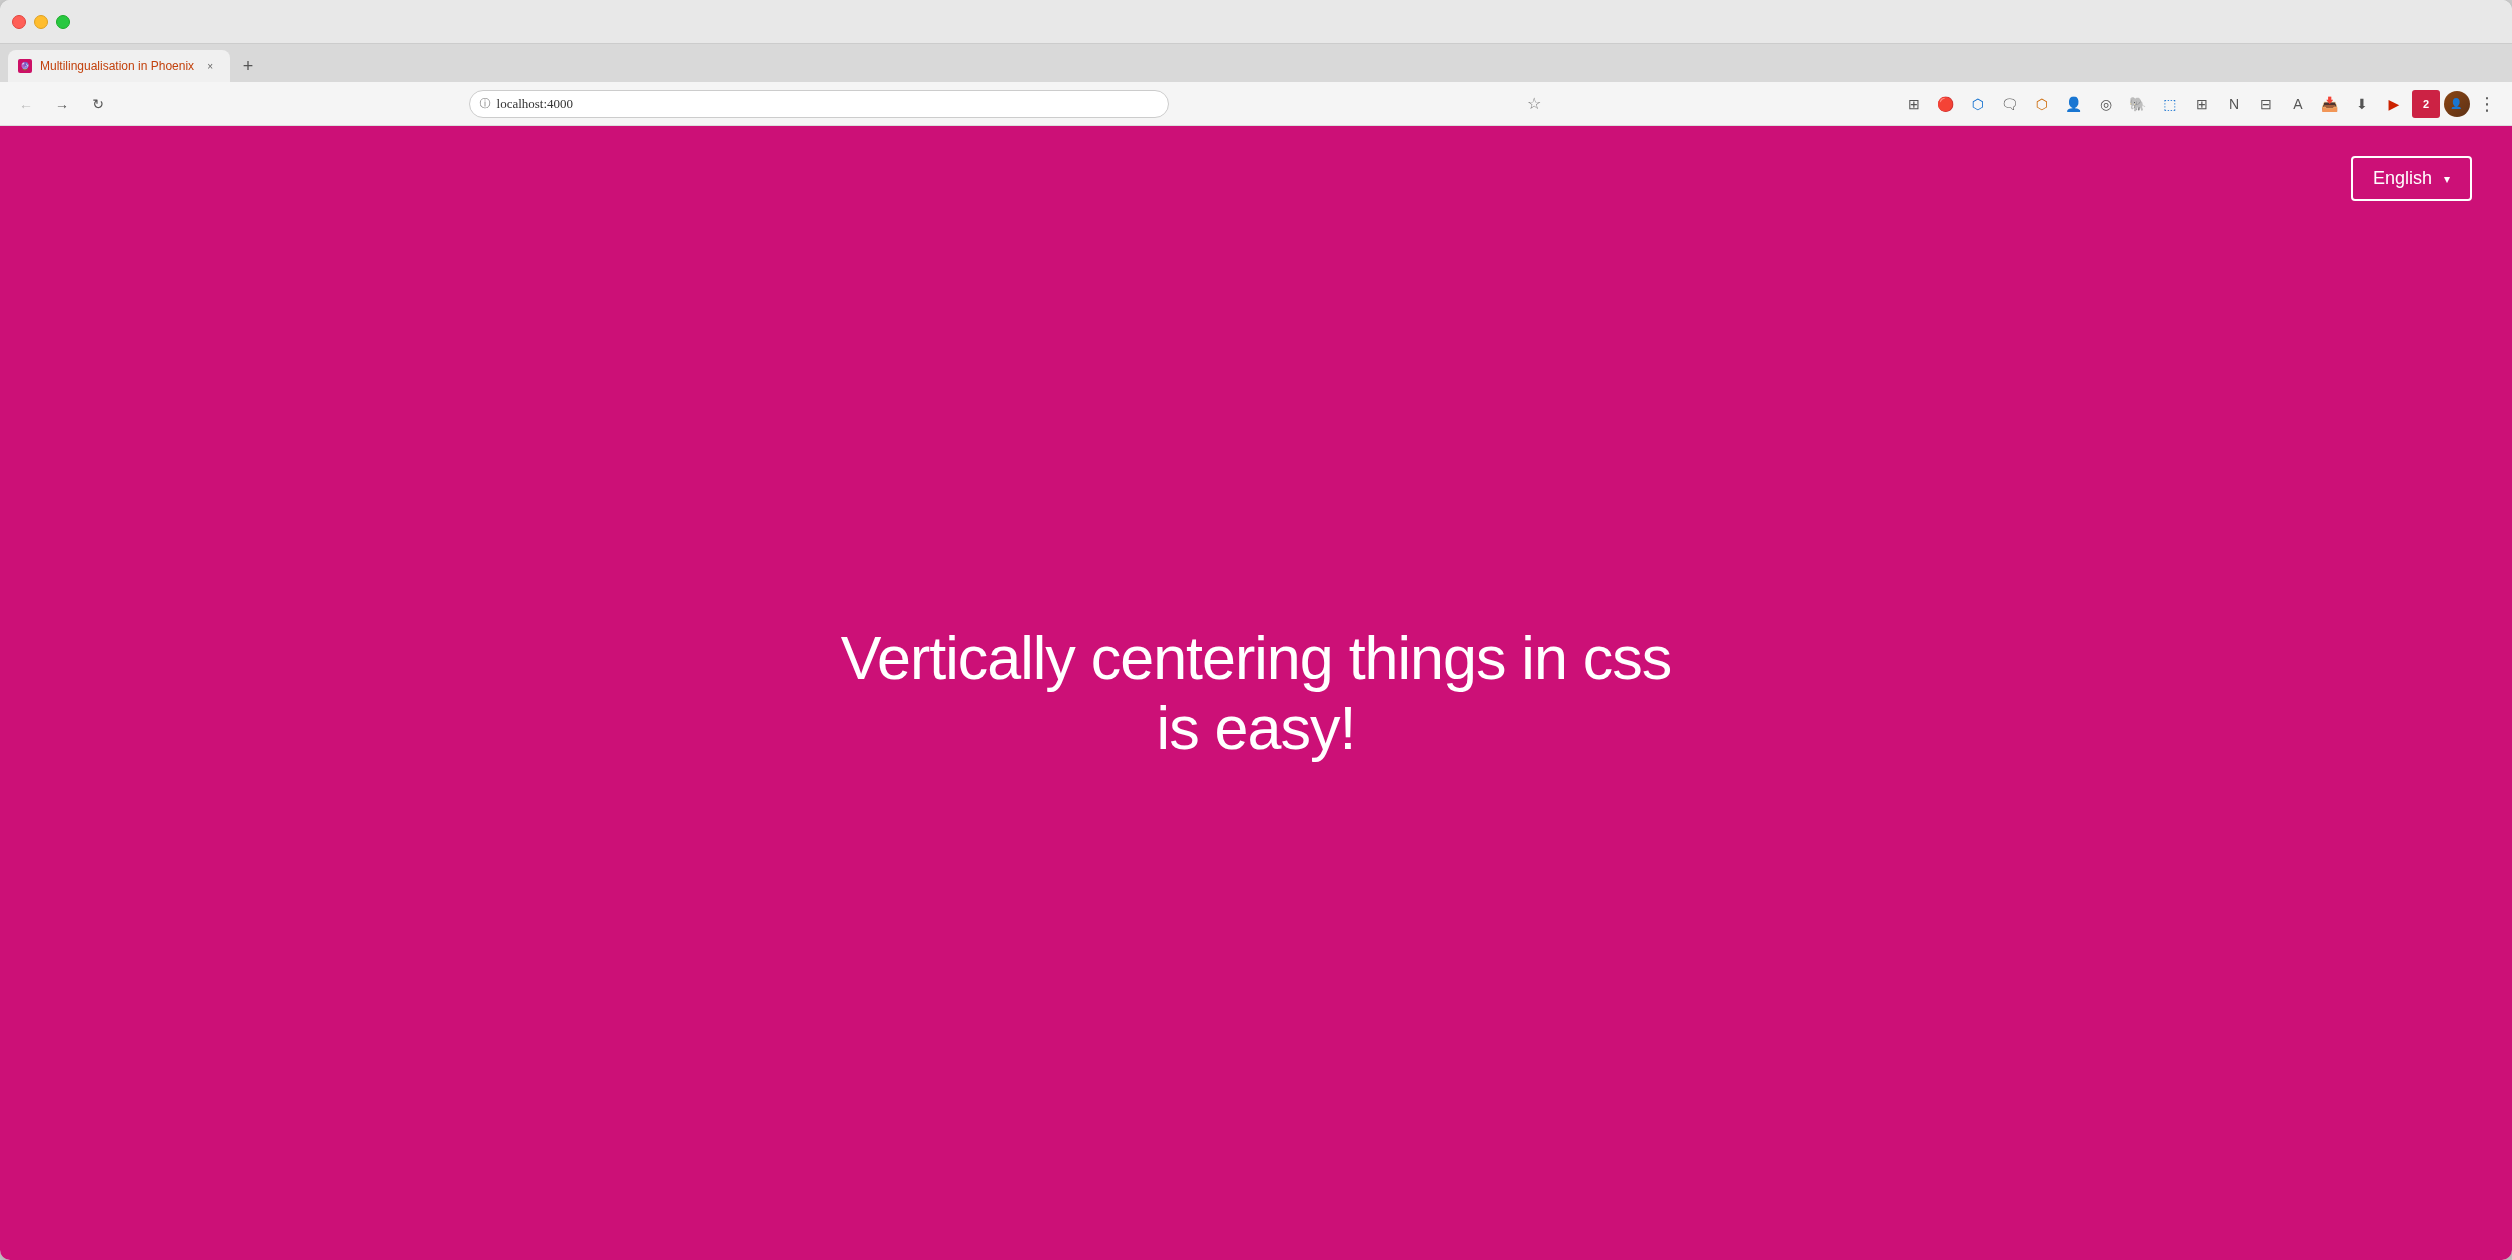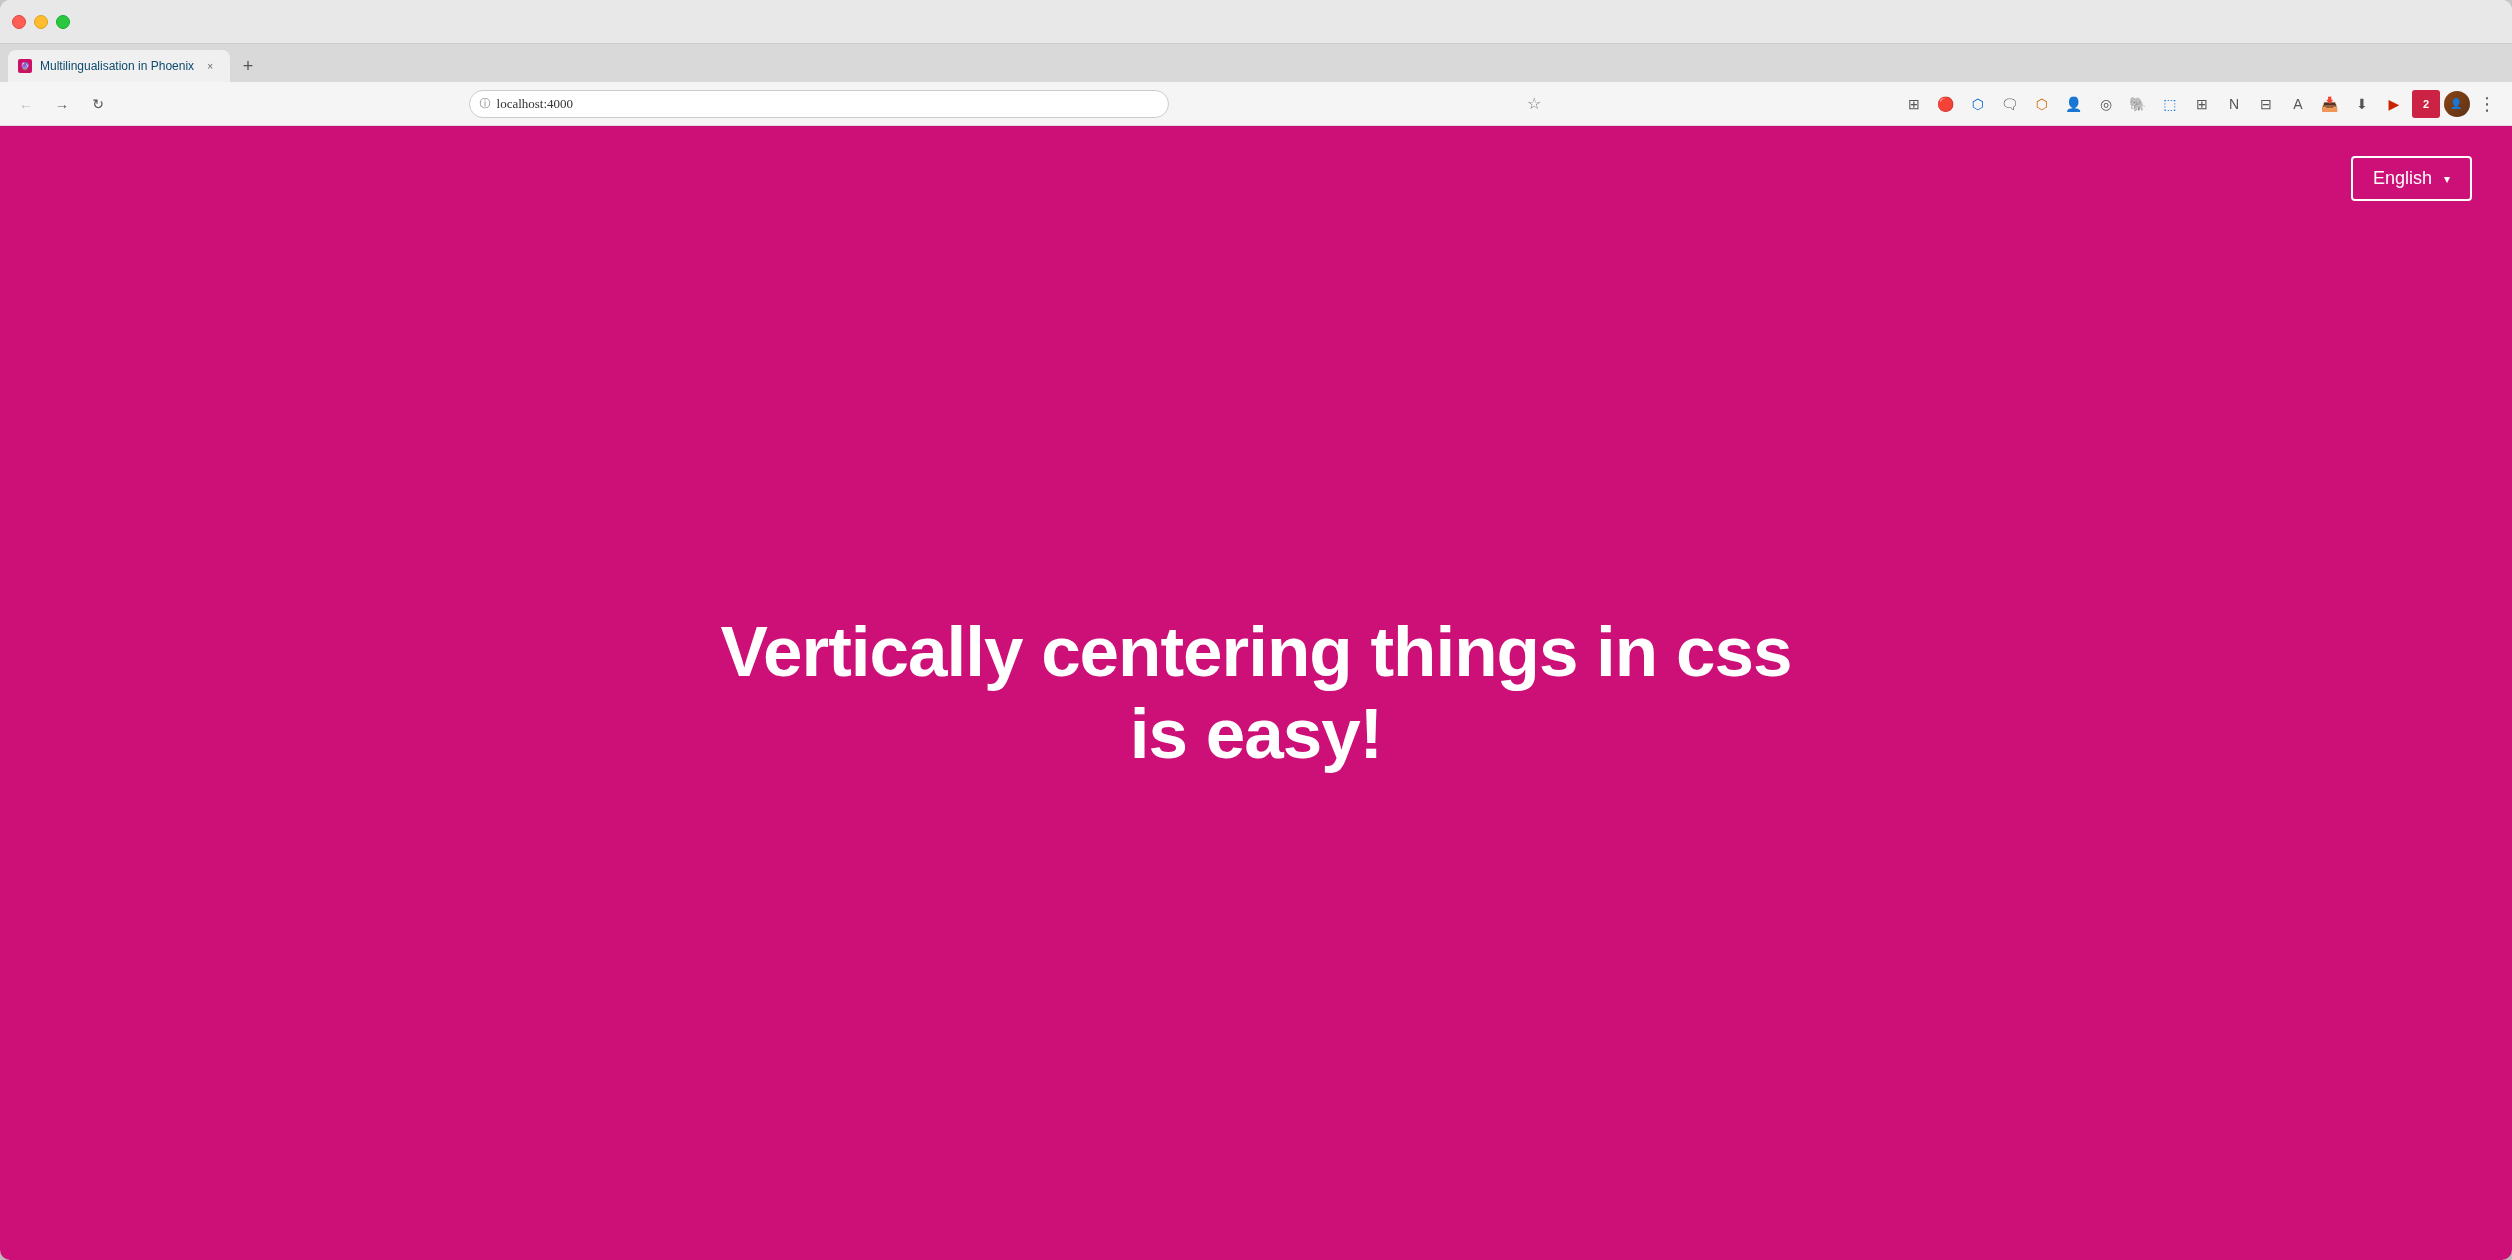--- a/index.html
+++ b/index.html
@@ -89,21 +89,21 @@
       font-size: 8px;
       color: white;
     }
 
     .tab-title {
       flex: 1;
       overflow: hidden;
       text-overflow: ellipsis;
       white-space: nowrap;
       font-size: 12px;
-      color: #0c4a6e;
+      color: #c2410c;
     }
 
     .tab-close {
       width: 16px;
       height: 16px;
       border-radius: 50%;
       display: flex;
       align-items: center;
       justify-content: center;
       font-size: 10px;
@@ -261,22 +261,22 @@
     }
 
     
     .main-heading {
       position: absolute;
       top: 50%;
       left: 50%;
       transform: translate(-50%, -50%);
       text-align: center;
       color: white;
-      font-size: 71px;
-      font-weight: 700;
+      font-size: 61px;
+      font-weight: 400;
       line-height: 1.15;
       width: 90%;
       letter-spacing: -1px;
     }
   </style>
 </head>
 <body>
 
 <div class="browser-window">
 

